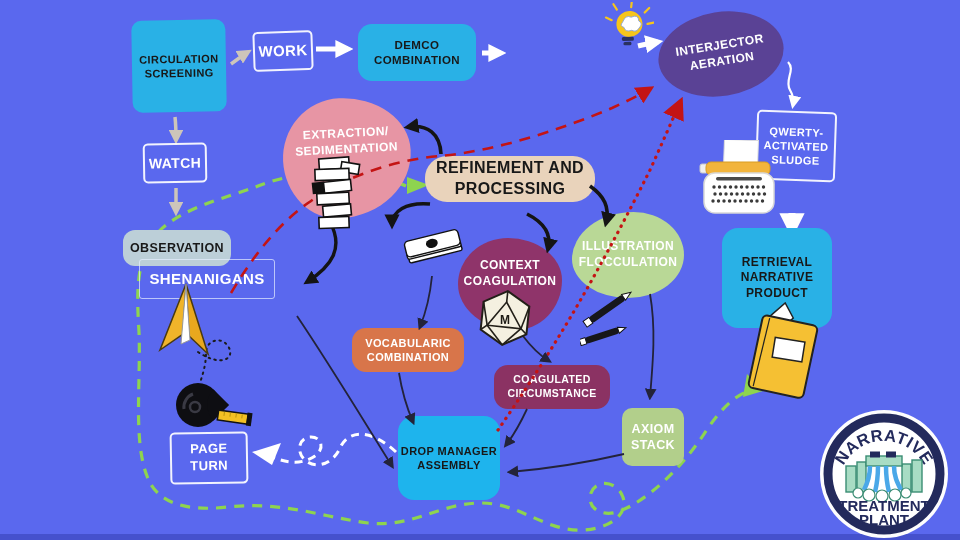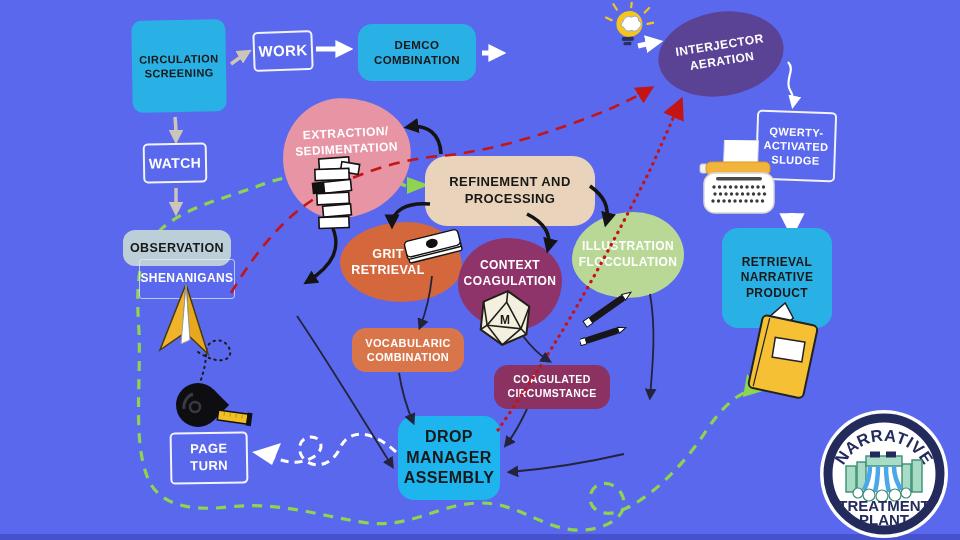--- a/index.html
+++ b/index.html
@@ -74,45 +74,45 @@
     </div>
   <div class="node cyan dark" style="left:722px;top:228px;width:110px;height:100px;border-radius:16px;font-size:12px;">
       <span>RETRIEVAL NARRATIVE PRODUCT</span>
     </div>
   <div class="node outline" style="left:143px;top:143px;width:64px;height:40px;font-size:14px;transform:rotate(-1deg);">
       <span>WATCH</span>
     </div>
   <div class="node dark" style="left:123px;top:230px;width:108px;height:36px;background:#bccfd8;border-radius:12px;font-size:12.5px;">
       <span>OBSERVATION</span>
     </div>
-  <div class="node white" style="left:139px;top:259px;width:96px;height:40px;border:1.5px solid rgba(230,238,255,.7);border-radius:3px;font-size:12px;">
+  <div class="node white" style="left:139px;top:259px;width:136px;height:40px;border:1.5px solid rgba(230,238,255,.7);border-radius:3px;font-size:15px;">
       <span>SHENANIGANS</span>
     </div>
   <div class="node white" style="left:283px;top:98px;width:128px;height:120px;background:#e795a4;border-radius:46% 54% 58% 42% / 50% 46% 54% 50%;font-size:12px;transform:rotate(-3deg);align-items:flex-start;padding-top:28px;">
       <span>EXTRACTION/ SEDIMENTATION</span>
     </div>
-  <div class="node dark" style="left:425px;top:156px;width:170px;height:70px;background:#e9d3bb;border-radius:22px;font-size:13px;">
+  <div class="node dark" style="left:425px;top:156px;width:170px;height:46px;background:#e9d3bb;border-radius:22px;font-size:16px;">
       <span>REFINEMENT AND PROCESSING</span>
-    </div>
-  <div class="node white" style="left:340px;top:222px;width:122px;height:80px;background:#d4683c;border-radius:55% 45% 50% 50% / 50% 55% 45% 50%;font-size:12.5px;padding-right:26px;">
-      <span>GRIT RETRIEVAL</span>
     </div>
   <div class="node white" style="left:458px;top:238px;width:104px;height:92px;background:#8f346a;border-radius:48% 52% 45% 55% / 50% 46% 54% 50%;font-size:12px;align-items:flex-start;padding-top:20px;">
       <span>CONTEXT COAGULATION</span>
     </div>
   <div class="node white" style="left:572px;top:212px;width:112px;height:86px;background:#b9d896;border-radius:55% 45% 50% 50% / 55% 50% 50% 45%;font-size:12px;">
       <span>ILLUSTRATION FLOCCULATION</span>
     </div>
   <div class="node white" style="left:494px;top:365px;width:116px;height:44px;background:#8b3263;border-radius:14px;font-size:10.5px;">
       <span>COAGULATED CIRCUMSTANCE</span>
     </div>
   <div class="node white" style="left:352px;top:328px;width:112px;height:44px;background:#d8754a;border-radius:14px;font-size:11px;">
       <span>VOCABULARIC COMBINATION</span>
     </div>
-  <div class="node dark" style="left:398px;top:416px;width:102px;height:84px;background:#1eb4ed;border-radius:16px;font-size:16px;">
+  <div class="node white" style="left:622px;top:408px;width:62px;height:58px;background:#b2cf8b;border-radius:10px;font-size:12.5px;">
+      <span>AXIOM STACK</span>
+    </div>
+  <div class="node dark" style="left:398px;top:416px;width:102px;height:84px;background:#1eb4ed;border-radius:16px;font-size:11px;">
       <span>DROP MANAGER ASSEMBLY</span>
     </div>
   <div class="node outline" style="left:170px;top:432px;width:78px;height:52px;font-size:13px;transform:rotate(-1deg);">
       <span>PAGE TURN</span>
     </div>
 
   <svg id="overlay" class="layer">
     <defs>
       <marker id="mb1" viewBox="0 0 10 10" refX="7" refY="5" markerWidth="4.2" markerHeight="4.2" orient="auto">
         <path d="M0,0 L10,5 L0,10 z" fill="#141414"></path>

